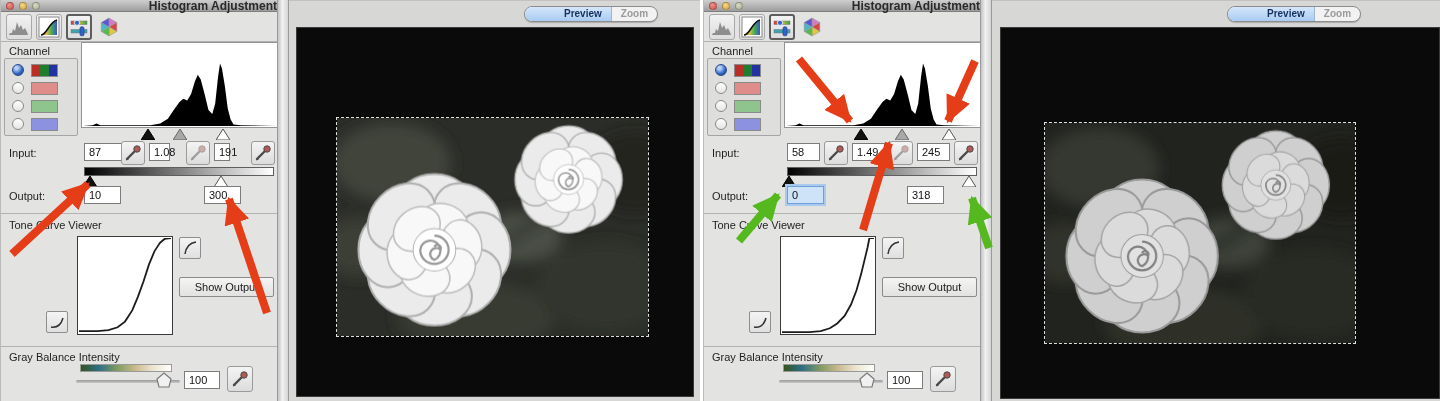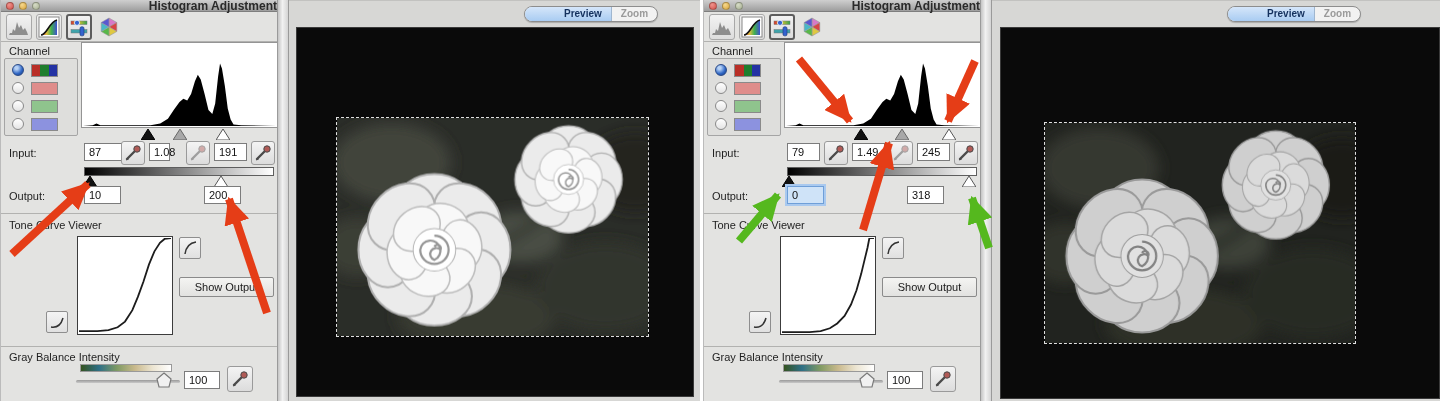--- a/index.html
+++ b/index.html
@@ -256,42 +256,42 @@
         <svg width="20" height="20">
           <use href="#ic-dropper"></use>
         </svg>
       </div>
     <div class="field" style="left:148px;top:143px;width:21px">1.08</div>
     <div class="dropper" style="left:185px;top:141px">
         <svg width="20" height="20" class="dim-ic">
           <use href="#ic-dropper"></use>
         </svg>
       </div>
-    <div class="field" style="left:213px;top:143px;width:33px">191</div>
+    <div class="field" style="left:213px;top:143px;width:16px">191</div>
     <div class="dropper" style="left:250px;top:141px">
         <svg width="20" height="20">
           <use href="#ic-dropper"></use>
         </svg>
       </div>
 
     <div class="grad-bar"></div>
     <div class="tri" style="top: 176px; left: 81.7px;">
         <svg width="14" height="11">
           <use href="#ic-tri" fill="#111" stroke="#000"></use>
         </svg>
       </div>
     <div class="tri" style="top: 176px; left: 212.8px;">
         <svg width="14" height="11">
           <use href="#ic-tri" fill="#fff" stroke="#555"></use>
         </svg>
       </div>
 
     <div class="lbl" style="left:8px;top:190px">Output:</div>
     <div class="field" style="left:83px;top:186px;width:37px">10</div>
-    <div class="field" style="left:203px;top:186px;width:37px">200</div>
+    <div class="field" style="left:203px;top:186px;width:37px">300</div>
 
     <div class="divider" style="top:213px"></div>
     <div class="lbl" style="left:8px;top:219px">Tone Curve Viewer</div>
     <div class="curve-box">
       <svg viewBox="0 0 100 100" preserveAspectRatio="none">
           <path fill="none" stroke="#1c1c1c" stroke-width="1.8" vector-effect="non-scaling-stroke" d="M0,98L20,98L32,97L42,94L50,88L58,76L64,62L70,46L76,28L82,14L88,5L93,1L100,0"></path>
         </svg>
     </div>
     <div class="preset" style="left:178px;top:237px">
       <svg width="18" height="18">
@@ -404,21 +404,21 @@
           <use href="#ic-tri" fill="#a8a8a8" stroke="#666"></use>
         </svg>
       </div>
     <div class="tri" style="top: 129px; left: 238.48px;">
         <svg width="14" height="11">
           <use href="#ic-tri" fill="#fff" stroke="#555"></use>
         </svg>
       </div>
 
     <div class="lbl" style="left:8px;top:147px">Input:</div>
-    <div class="field" style="left:83px;top:143px;width:33px">79</div>
+    <div class="field" style="left:83px;top:143px;width:33px">58</div>
     <div class="dropper" style="left:120px;top:141px">
         <svg width="20" height="20">
           <use href="#ic-dropper"></use>
         </svg>
       </div>
     <div class="field" style="left:148px;top:143px;width:33px">1.49</div>
     <div class="dropper" style="left:185px;top:141px">
         <svg width="20" height="20" class="dim-ic">
           <use href="#ic-dropper"></use>
         </svg>

